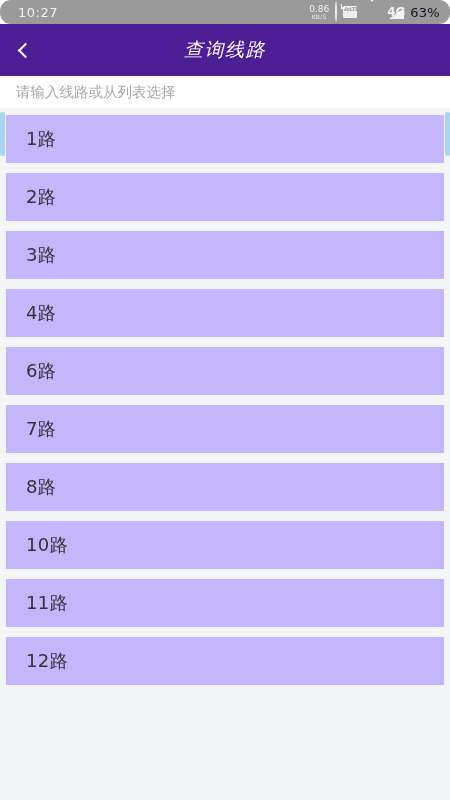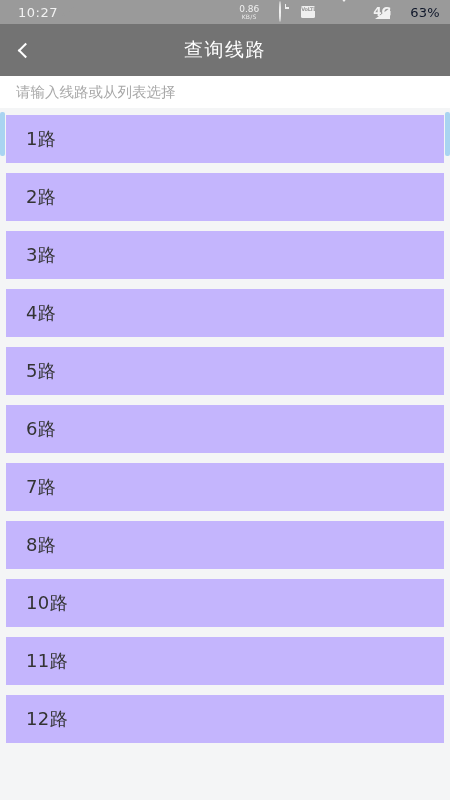--- a/index.html
+++ b/index.html
@@ -15,21 +15,21 @@
   .statusbar {
     height:24px; flex:0 0 24px;
     background:#9a9a9a;
     display:flex; align-items:center;
     padding:0 10px 0 18px;
     color:#ffffff;
   }
   .sb-time { font-size:13px; letter-spacing:0.5px; color:#f2f2f2; }
   .sb-left { display:flex; align-items:center; gap:9px; }
   .sb-spacer { flex:1 1 auto; }
-  .sb-right { display:flex; align-items:center; gap:20px; }
+  .sb-right { display:flex; align-items:center; gap:6px; }
   .ico { display:inline-block; line-height:0; }
   .photo-icon {
     width:14px; height:11px; background:#eeeeee; border-radius:1px; position:relative; overflow:hidden;
   }
   .photo-icon::after{
     content:""; position:absolute; left:2px; bottom:0; width:0; height:0;
     border-left:4px solid transparent; border-right:5px solid transparent;
     border-bottom:6px solid #9a9a9a;
   }
   .photo-icon::before{
@@ -108,21 +108,21 @@
     background:#a9d4f1; border-radius:2px;
   }
   .scroll-ind.left { left:0; }
   .scroll-ind.right { right:0; }
 </style>
 </head>
 <body>
 
 <div id="app">
 
-  <div class="statusbar" style="background: rgb(154, 154, 154);">
+  <div class="statusbar" style="background: rgb(154, 154, 154); border-radius: 11px;">
     <div class="sb-left">
       <span class="sb-time">10:27</span>
       <span class="ico"><span class="photo-icon"></span></span>
     </div>
     <div class="sb-spacer"></div>
     <div class="sb-right">
       <span class="speed">
         <span class="num">0.86</span>
         <span class="unit">KB/S</span>
       </span>
@@ -132,21 +132,21 @@
       </span>
       <span class="ico"><span class="wifi"></span></span>
       <span class="sig">
         <span class="tri"></span>
         <span class="g4">4G</span>
       </span>
       <span class="batt">63%</span>
     </div>
   </div>
 
-  <div class="appbar" style="background: #737373;">
+  <div class="appbar" style="background: #4c1d95; font-style: italic;">
     <div class="back-btn">
       <span class="chev"></span>
     </div>
     <div class="appbar-title">查询线路</div>
   </div>
 
   <div class="searchwrap">
     <input class="search-input" type="text" placeholder="请输入线路或从列表选择" style="">
   </div>
 
@@ -160,23 +160,20 @@
         <div class="list-item">
           <span>2路</span>
         </div>
         <div class="list-item">
           <span>3路</span>
         </div>
         <div class="list-item">
           <span>4路</span>
         </div>
         <div class="list-item">
-          <span>5路</span>
-        </div>
-        <div class="list-item">
           <span>6路</span>
         </div>
         <div class="list-item">
           <span>7路</span>
         </div>
         <div class="list-item">
           <span>8路</span>
         </div>
         <div class="list-item">
           <span>10路</span>

